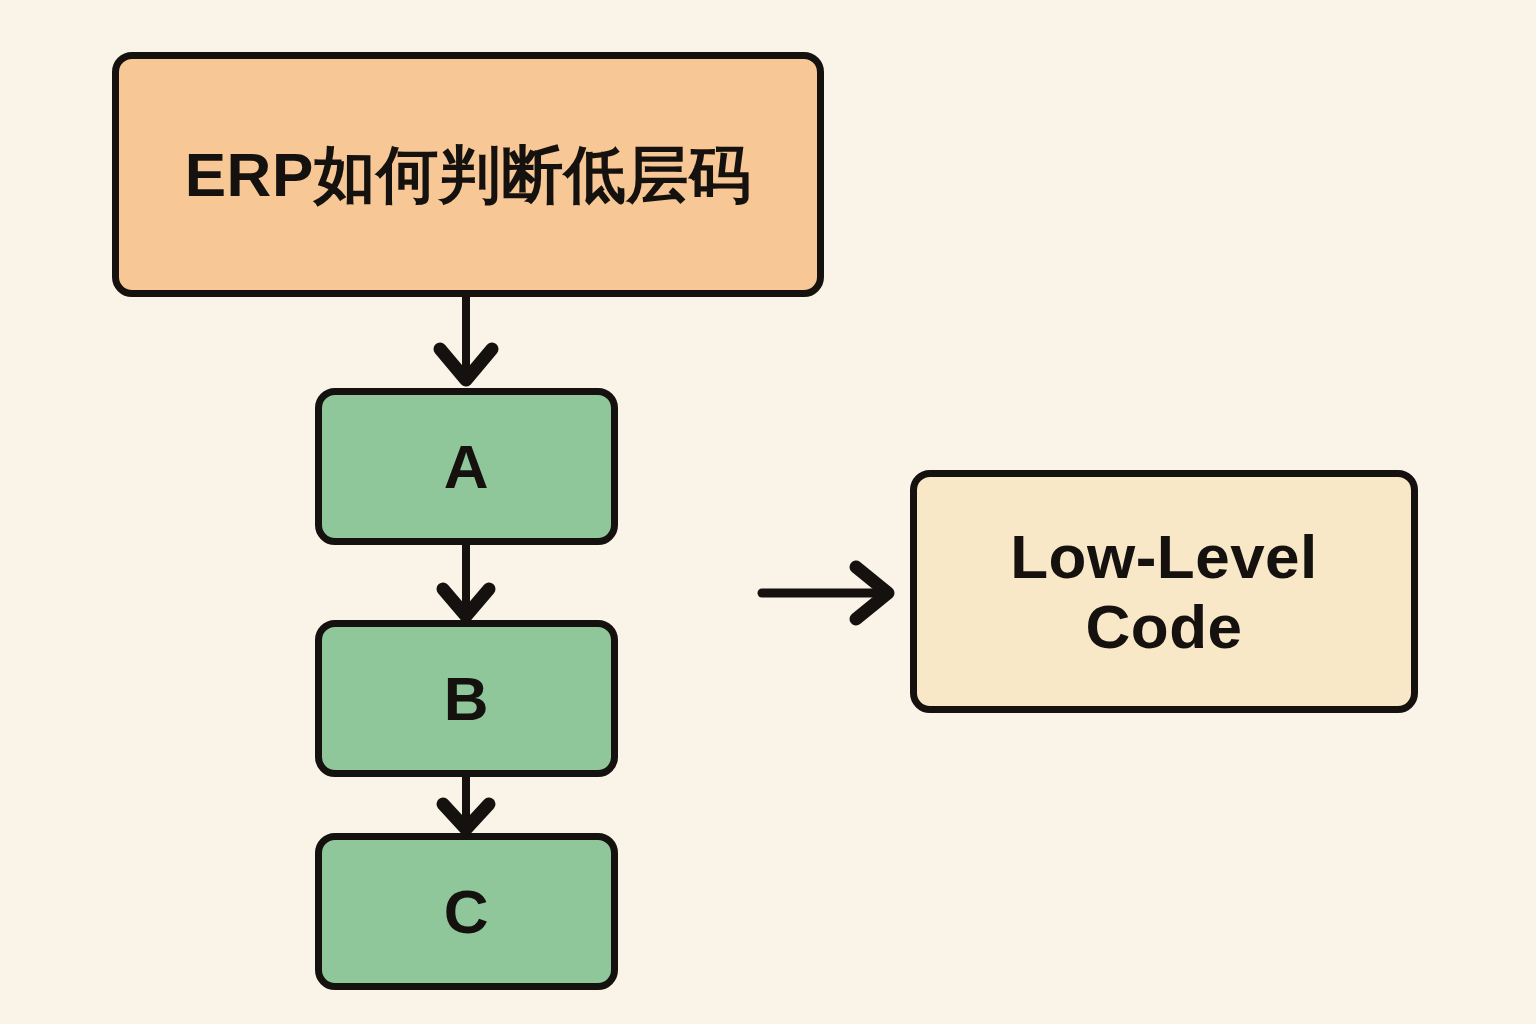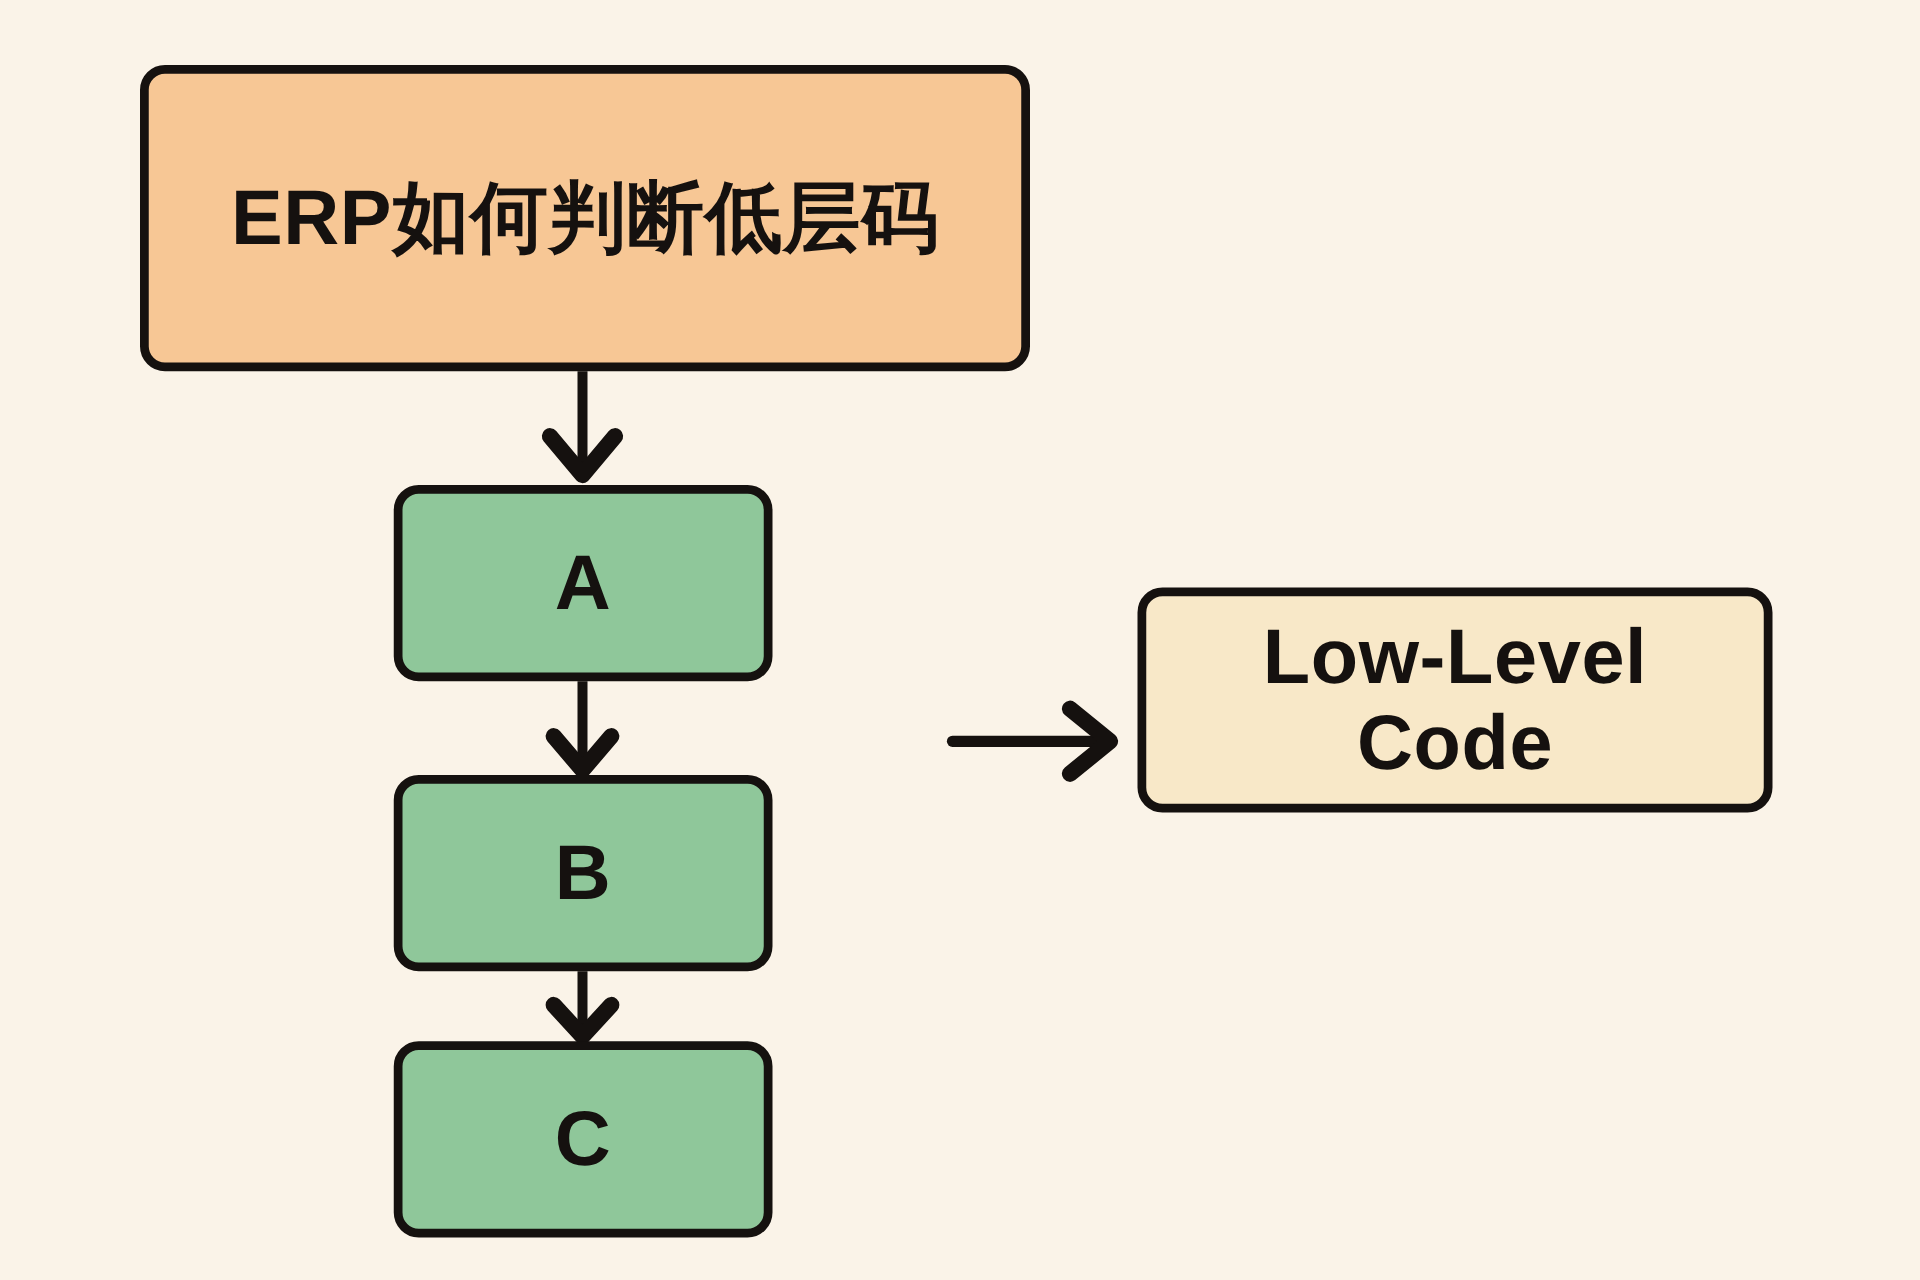--- a/index.html
+++ b/index.html
@@ -73,21 +73,21 @@
     width: 303px;
     height: 157px;
     background: #8fc79a;
     font-size: 62px;
   }
 
   #node-lowlevel {
     left: 910px;
     top: 470px;
     width: 508px;
-    height: 180px;
+    height: 243px;
     background: #f8e8c8;
     font-size: 62px;
     padding: 0 28px;
   }
 
   
   #connectors {
     position: absolute;
     left: 0;
     top: 0;

